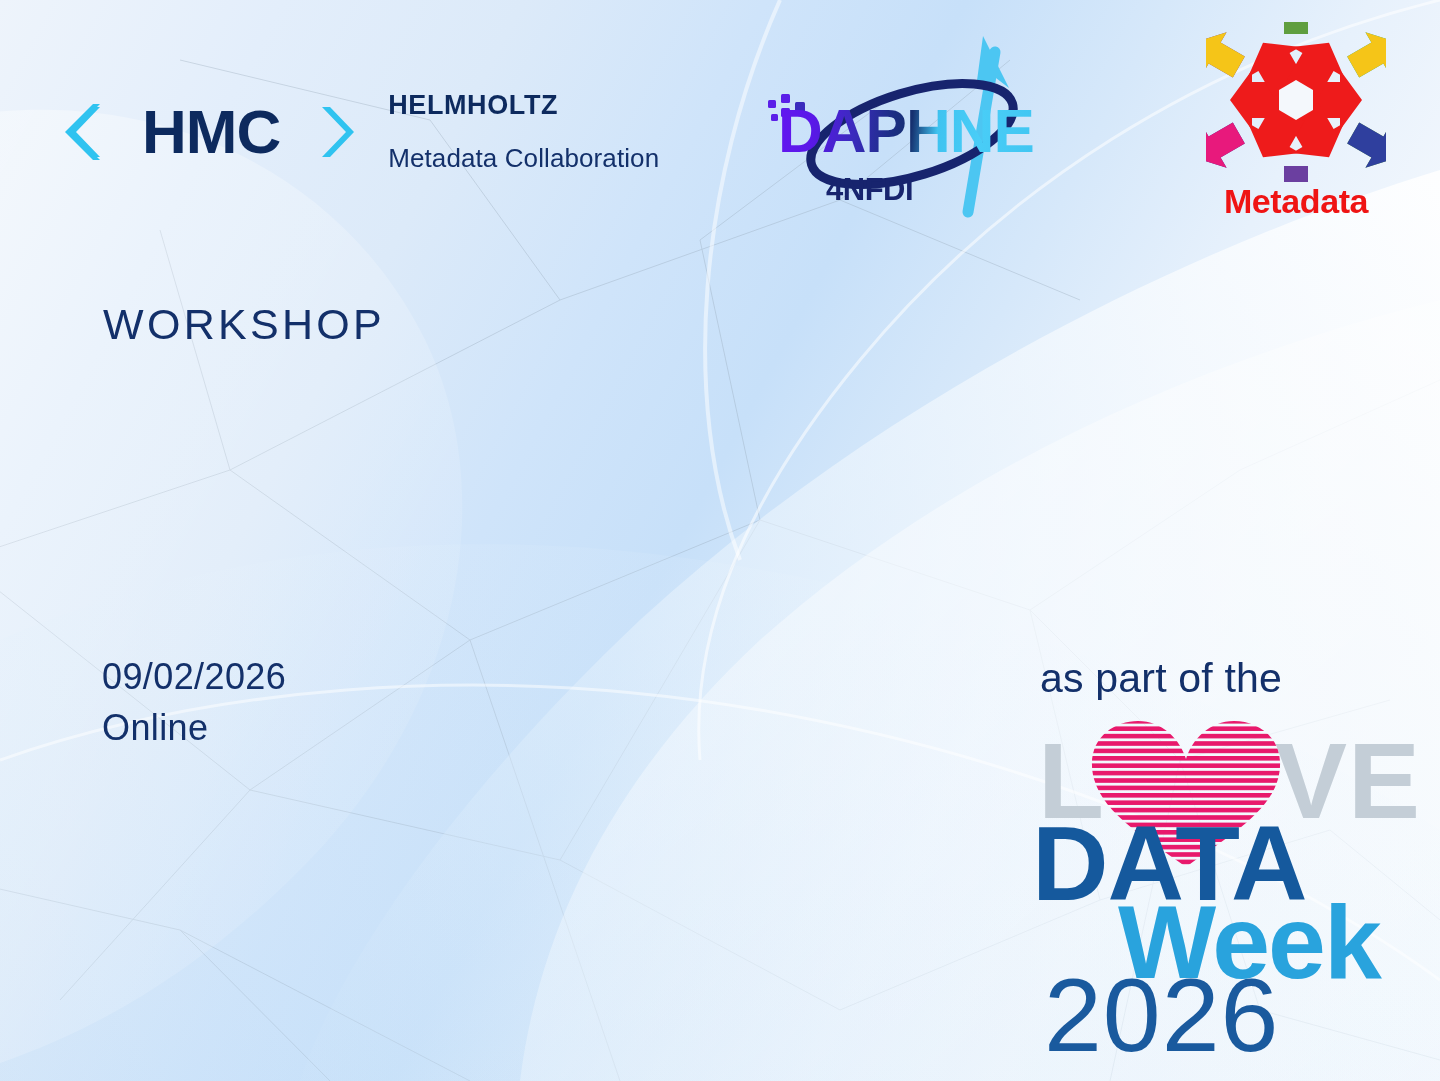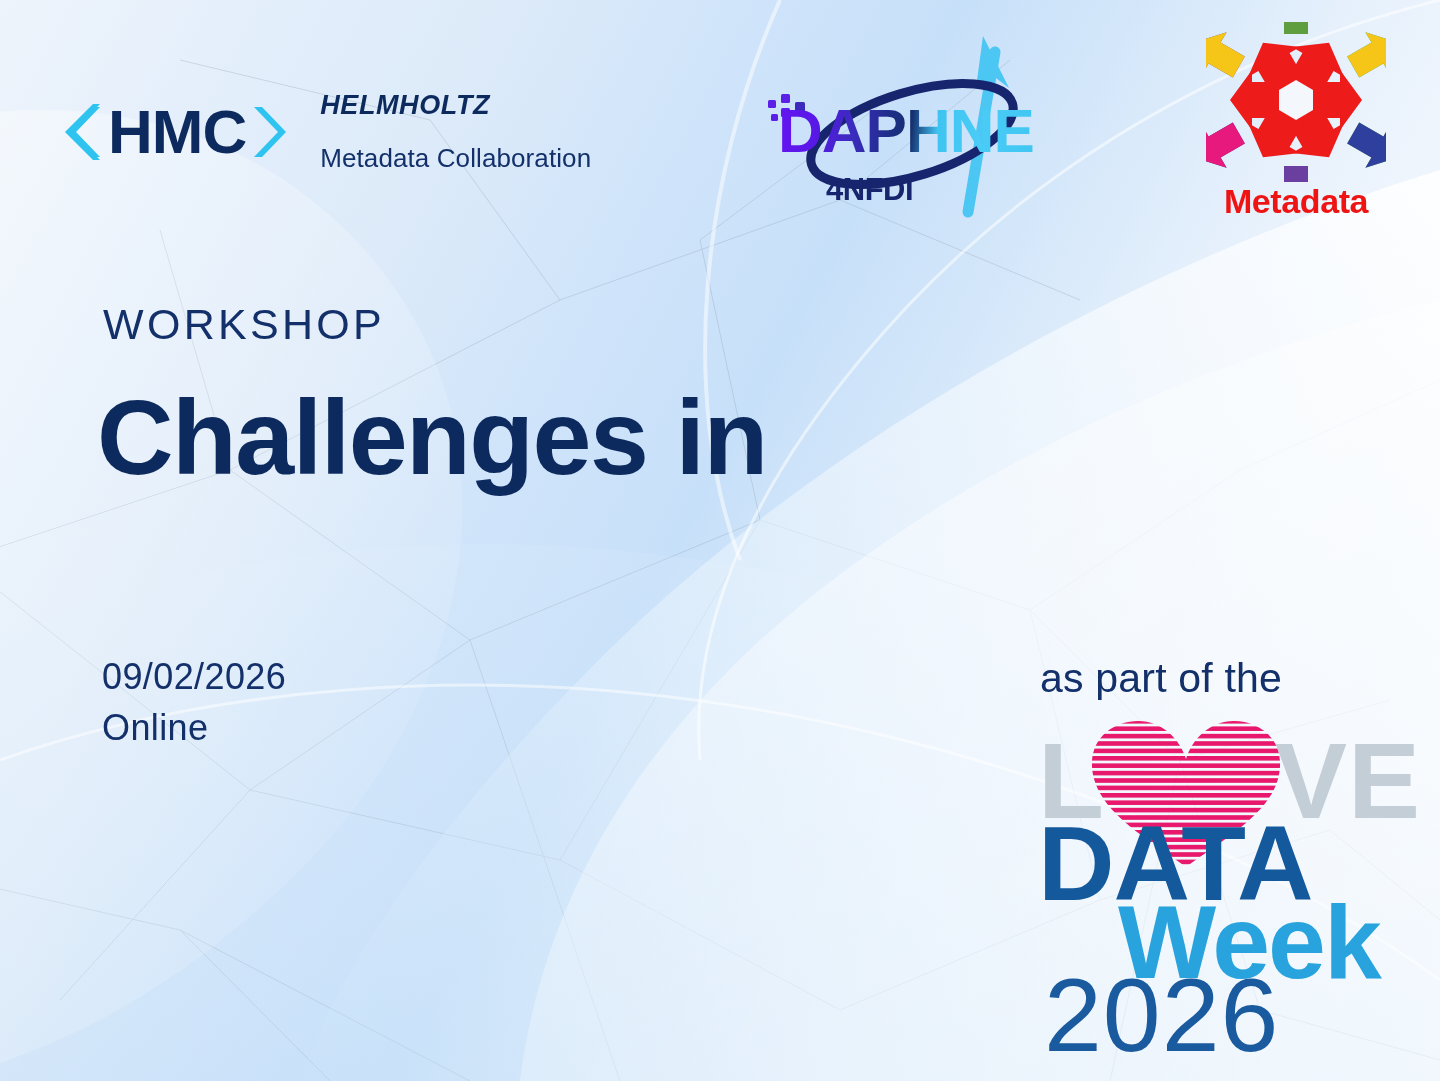--- a/index.html
+++ b/index.html
@@ -27,28 +27,28 @@
   }
 
   
   .bg-layer { position: absolute; inset: 0; pointer-events: none; }
 
   
   .logo-row { position: absolute; top: 0; left: 0; width: 1440px; height: 230px; }
 
   
   .hmc { position: absolute; left: 62px; top: 90px; display: flex; align-items: center; }
-  .hmc-mark { display: flex; align-items: center; height: 64px; }
+  .hmc-mark { display: flex; align-items: center; height: 64px; gap: 34px; }
   .hmc-word {
     font-size: 62px; font-weight: 700; color: #0d2a5e;
     letter-spacing: -1px; line-height: 1; font-family: "Liberation Sans", sans-serif;
     margin: 0 4px;
   }
   .hmc-text { margin-left: 28px; line-height: 1.12; }
-  .hmc-t1 { font-size: 27px; font-weight: 700; color: #0d2a5e; letter-spacing: 0.6px; font-style: italic; }
+  .hmc-t1 { font-size: 27px; font-weight: 700; color: #0d2a5e; letter-spacing: 0.6px; }
   .hmc-t2 { font-size: 26px; font-weight: 400; color: #13306a; letter-spacing: 0.1px; margin-top: 24px; }
 
   
   .daphne { position: absolute; left: 752px; top: 22px; width: 310px; height: 200px; }
   .daphne-word {
     position: absolute; left: 26px; top: 78px;
     font-size: 62px; font-weight: 800; letter-spacing: -1px;
     font-family: "Liberation Sans", sans-serif;
     background: linear-gradient(95deg, #6316f0 0%, #5a18e8 14%, #3a2bbd 30%,
                  #1d2e86 44%, #15306f 52%, #3fc3f0 62%, #49cdf7 78%, #41c6f2 100%);
@@ -95,21 +95,21 @@
     font-size: 41px; font-weight: 400; color: #13306a; letter-spacing: 0.2px;
   }
   .ldw { position: absolute; left: 1030px; top: 705px; width: 380px; height: 360px; }
   .ldw-love {
     position: absolute; left: 8px; top: 22px;
     font-size: 108px; font-weight: 700; color: #c4ced7;
     letter-spacing: 1px; line-height: 1;
   }
   .ldw-love .sp { color: transparent; }
   .ldw-data {
-    position: absolute; left: 8px; top: 105px;
+    position: absolute; left: 2px; top: 105px;
     font-size: 106px; font-weight: 700; color: #15599d;
     letter-spacing: -1px; line-height: 1;
   }
   .ldw-week {
     position: absolute; left: 88px; top: 185px;
     font-size: 104px; font-weight: 700; color: #29a3dd;
     letter-spacing: -2px; line-height: 1;
   }
   .ldw-year {
     position: absolute; left: 14px; top: 258px;
@@ -258,21 +258,20 @@
           <polygon points="0,-20 17,-10 17,10 0,20 -17,10 -17,-10" fill="#f4f8fc"></polygon>
         </g>
       </svg>
       <div class="fairmat-word">Metadata</div>
     </div>
   </div>
 
   <div class="kicker">WORKSHOP</div>
 
   <div class="headline">
-    <div>Challenges in</div>
   </div>
 
   <div class="meta">
     <div>09/02/2026</div>
     <div>Online</div>
   </div>
 
   <div class="aspart">as part of the</div>
 
   <div class="ldw">

